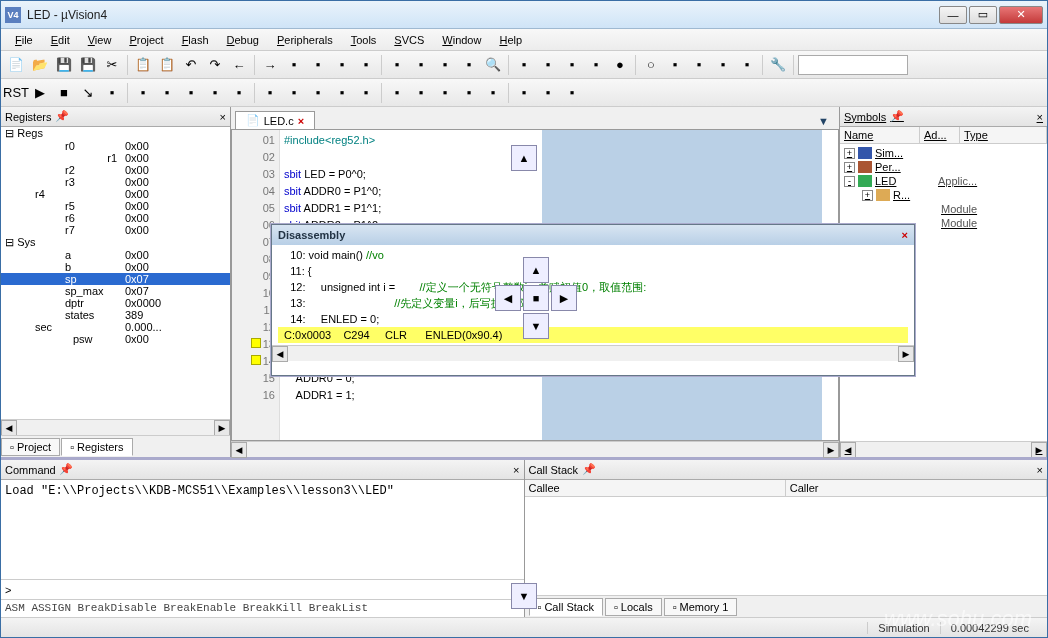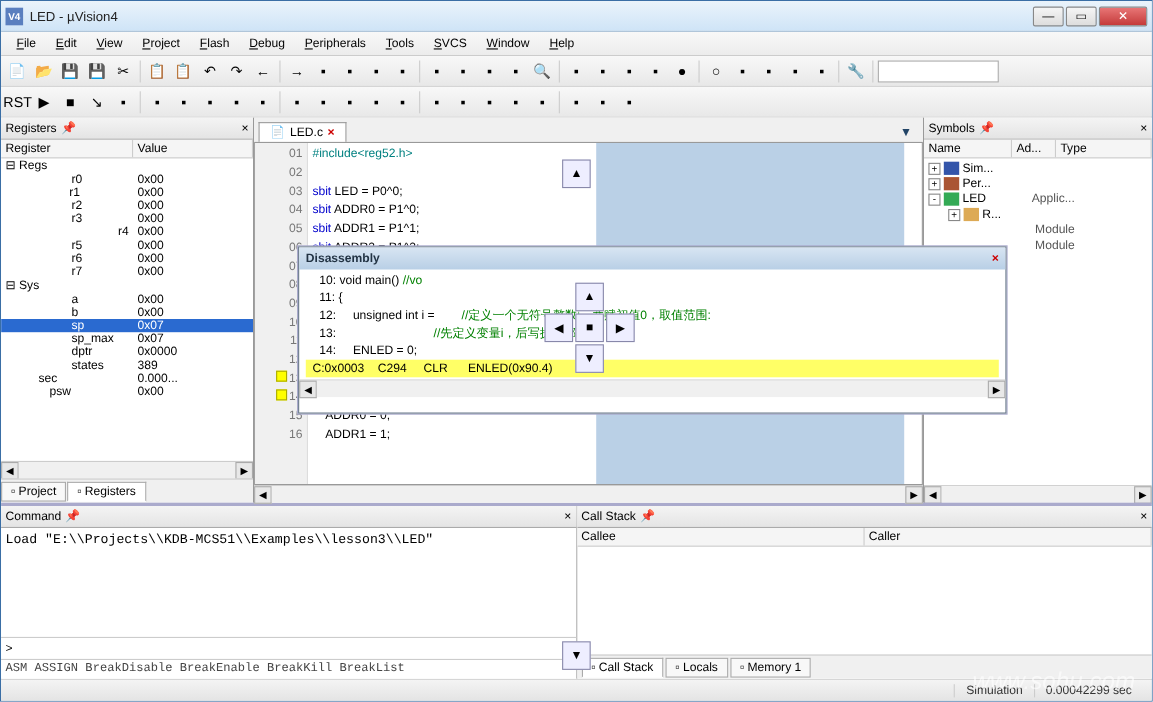--- a/index.html
+++ b/index.html
@@ -50,21 +50,21 @@
 .pp { color: #008080; }
 .dock-overlay { position: absolute; background: rgba(130,170,210,0.55); pointer-events: none; }
 .disasm-win { position: absolute; left: 271px; top: 224px; width: 644px; height: 152px; border: 1px solid #678; background: #fff; box-shadow: 0 0 0 1px #aac; }
 .disasm-win .hdr { height: 20px; background: linear-gradient(#d8e5f2,#b8cfe6); display: flex; align-items: center; padding: 0 6px; font-weight: bold; color: #234; }
 .disasm-win .hdr .x { margin-left:auto; color:#c00; cursor:pointer; font-weight:bold;}
 .disasm-body { font-family: 'Courier New', monospace; font-size: 12px; padding: 2px 6px; line-height: 16px; white-space: pre; overflow: hidden; }
 .disasm-body .hl { background: #ffff66; display: block; }
 .disasm-body .green { color: #008000; }
 .dock-diamond { position: absolute; display: flex; align-items: center; justify-content: center; }
 .dock-diamond .cell { width: 26px; height: 26px; background: #eef; border: 1px solid #88a; margin: 1px; display:flex; align-items:center; justify-content:center;}
-.right-pane { width: 208px; border-left: 1px solid #999; background: #fff; display: flex; flex-direction: column; }
+.right-pane { width: 208px; border-left: 1px solid #999; background: #fff; display: flex; flex-direction: column; text-decoration: underline; }
 .sym-body { flex: 1; display: flex; flex-direction: column; }
 .sym-row1 { display: flex; align-items: center; padding: 3px; gap: 4px; border-bottom: 1px solid #ddd; }
 .sym-row1 input { height: 18px; border: 1px solid #aaa; flex:1; min-width:40px; }
 .sym-head { display: flex; background: #f5f5f5; border-bottom: 1px solid #ccc; }
 .sym-head div { padding: 2px 4px; border-right: 1px solid #ccc; }
 .sym-head .n1 { width: 80px; } .sym-head .n2 { width: 40px; } .sym-head .n3 { flex:1; }
 .sym-tree { font-family: Tahoma; font-size: 11px; padding: 2px; }
 .sym-tree .node { display: flex; align-items: center; gap: 3px; padding: 1px 2px; }
 .sym-tree .pm { width: 11px; height: 11px; border: 1px solid #888; display:inline-flex; align-items:center; justify-content:center; font-size:9px; line-height:9px; }
 .sym-tree .ico { width: 14px; height: 12px; display:inline-block; }
@@ -186,47 +186,43 @@
   <div class="main-area">
     <div class="upper">
 
       <div class="left-pane">
         <div class="pane-header">
           <span>Registers</span>
           <span class="pin">📌</span>
           <span class="x">×</span>
         </div>
         <div class="reg-table">
-          <div class="reg-head">
-            <div class="c1">Register</div>
-            <div class="c2">Value</div>
-          </div>
           <div id="reg-rows">
               <div class="reg-row grp">
                 <div class="c1">Regs</div>
                 <div class="c2"></div>
               </div>
               <div class="reg-row">
                 <div class="c1" style="padding-left: 34px;"><span class="ind"></span>r0</div>
                 <div class="c2">0x00</div>
               </div>
               <div class="reg-row">
-                <div class="c1" style="padding-left: 32px;"><span class="ind"></span>r1</div>
+                <div class="c1" style="padding-left: 48px; text-align: right;"><span class="ind"></span>r1</div>
                 <div class="c2">0x00</div>
               </div>
               <div class="reg-row">
                 <div class="c1" style="padding-left: 34px;"><span class="ind"></span>r2</div>
                 <div class="c2">0x00</div>
               </div>
               <div class="reg-row">
                 <div class="c1" style="padding-left: 34px;"><span class="ind"></span>r3</div>
                 <div class="c2">0x00</div>
               </div>
               <div class="reg-row">
-                <div class="c1" style=" text-align: right;"><span class="ind"></span>r4</div>
+                <div class="c1" style=""><span class="ind"></span>r4</div>
                 <div class="c2">0x00</div>
               </div>
               <div class="reg-row">
                 <div class="c1" style="padding-left: 34px;"><span class="ind"></span>r5</div>
                 <div class="c2">0x00</div>
               </div>
               <div class="reg-row">
                 <div class="c1" style="padding-left: 34px;"><span class="ind"></span>r6</div>
                 <div class="c2">0x00</div>
               </div>
@@ -260,21 +256,21 @@
               </div>
               <div class="reg-row">
                 <div class="c1" style="padding-left: 34px;"><span class="ind"></span>states</div>
                 <div class="c2">389</div>
               </div>
               <div class="reg-row">
                 <div class="c1" style=""><span class="ind"></span>sec</div>
                 <div class="c2">0.000...</div>
               </div>
               <div class="reg-row">
-                <div class="c1" style="padding-left: 14px;"><span class="ind"></span>psw</div>
+                <div class="c1" style="padding-left: 42px;"><span class="ind"></span>psw</div>
                 <div class="c2">0x00</div>
               </div>
             </div>
         </div>
         <div style="height:16px;display:flex;border-top:1px solid #ccc;">
           <span class="small-scroll">◀</span>
           <div style="flex:1;background:#f0f0f0;"></div>
           <span class="small-scroll">▶</span>
         </div>
         <div class="tabs-bottom" id="left-tabs">

